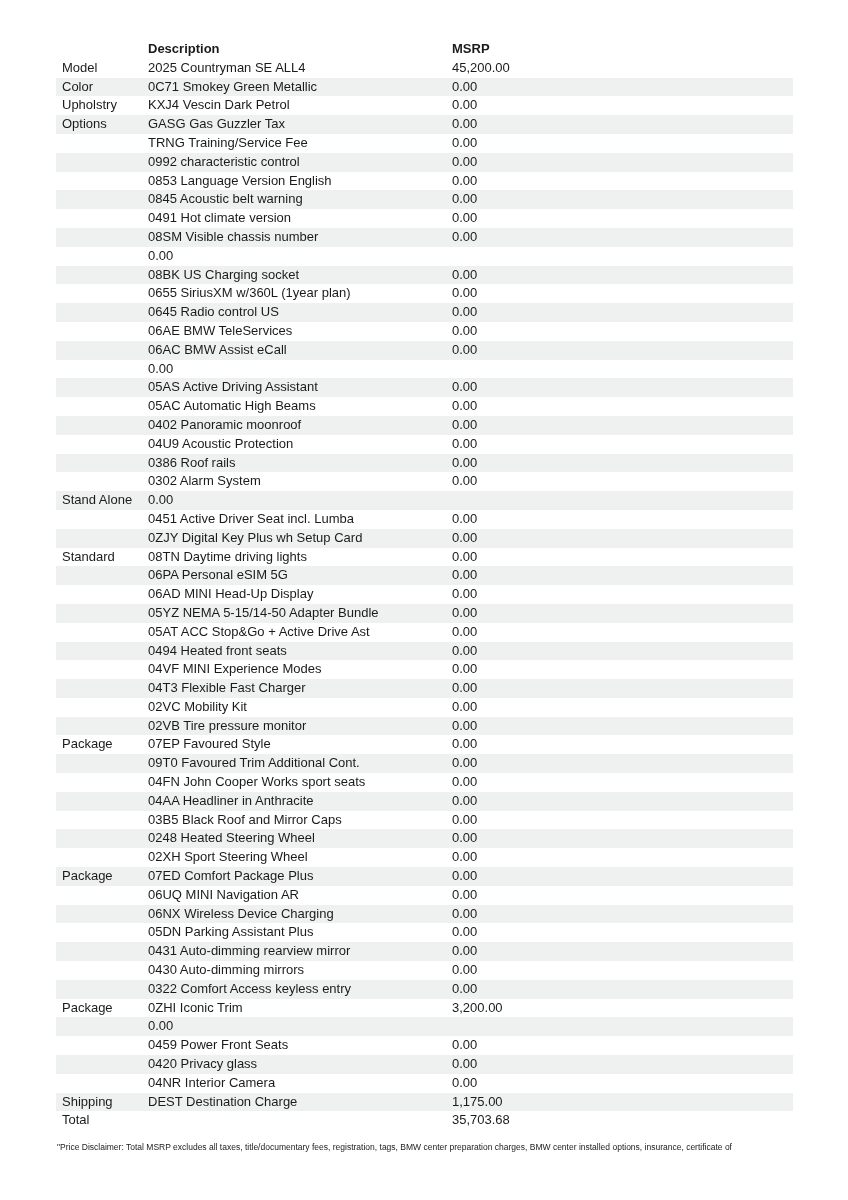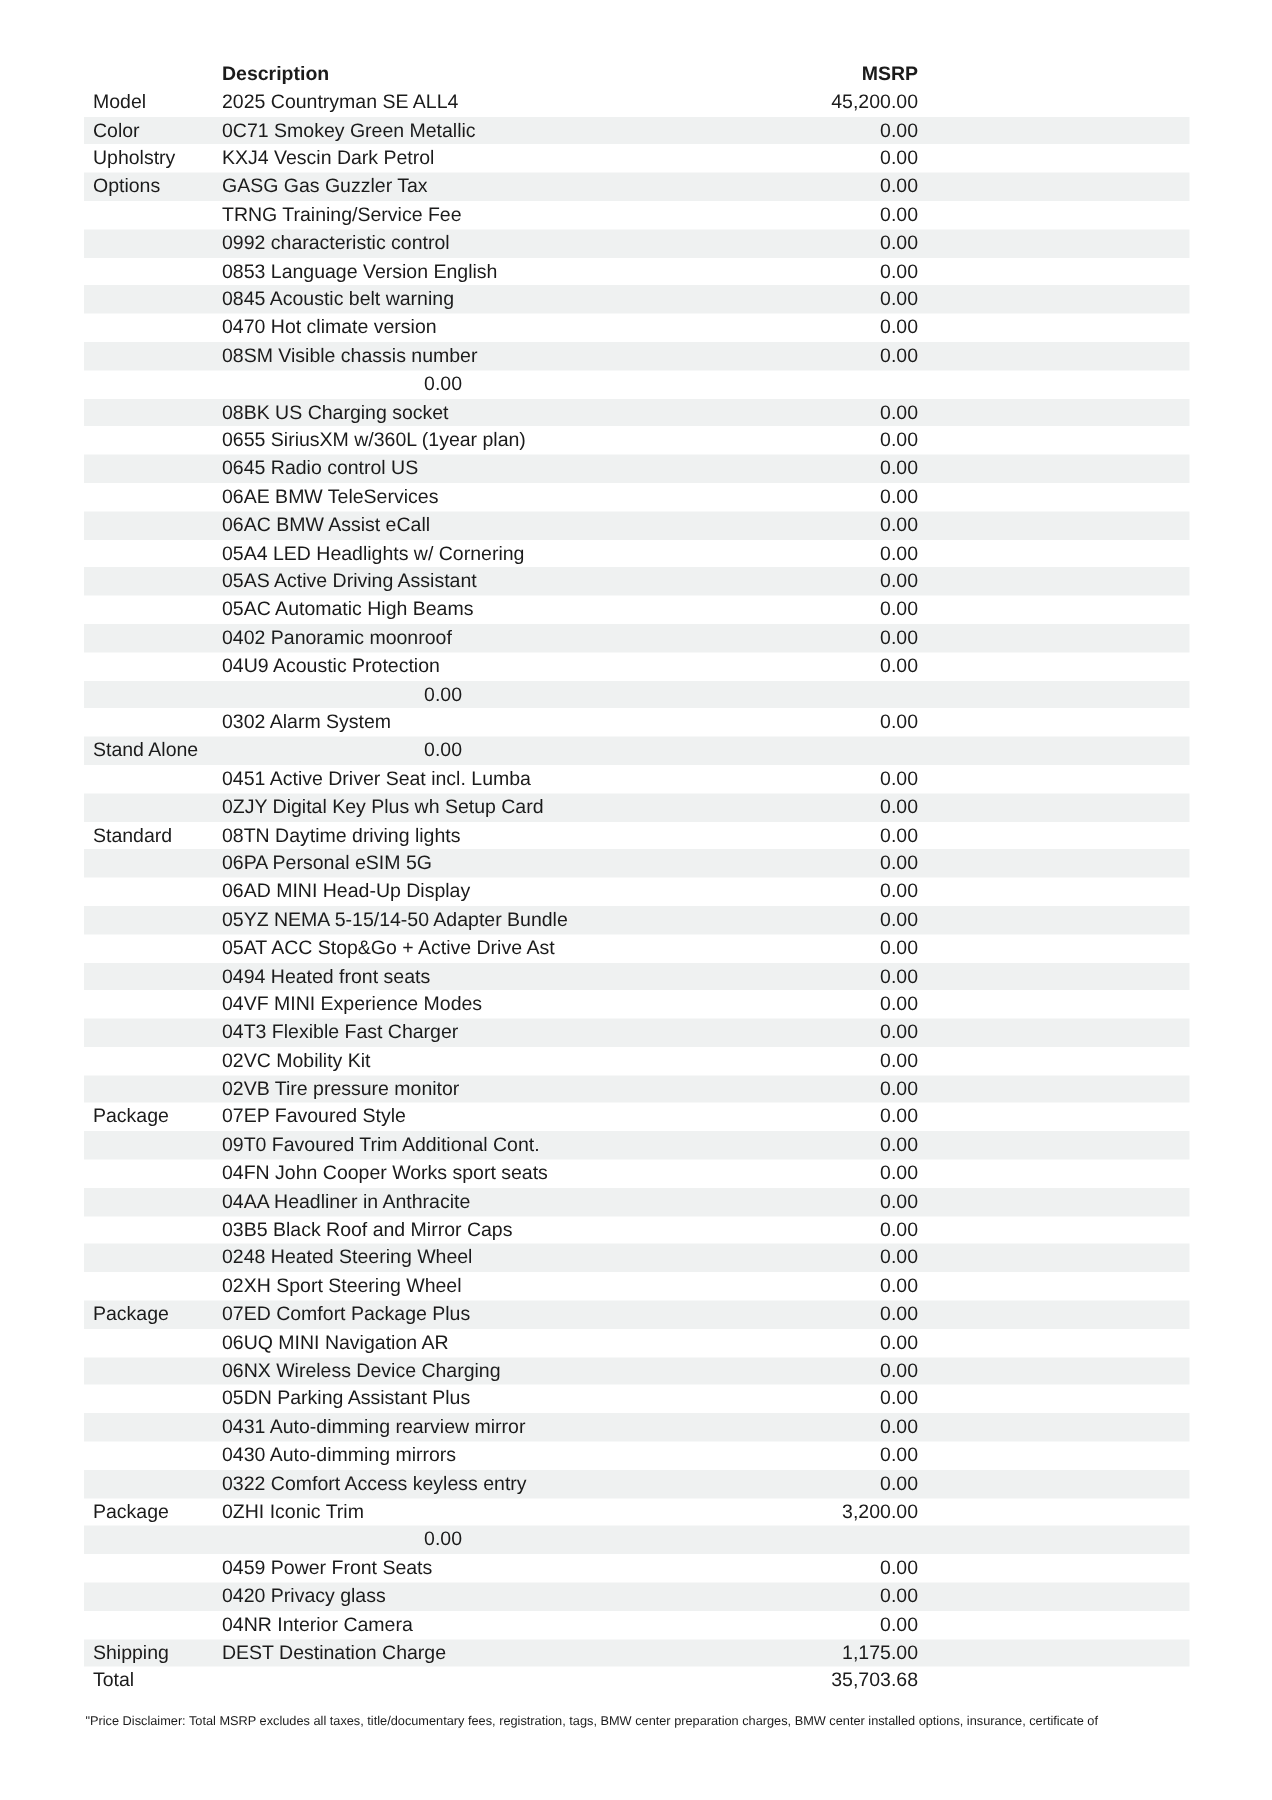--- a/index.html
+++ b/index.html
@@ -34,21 +34,21 @@
     white-space: nowrap;
   }
   .trow.header {
     font-weight: bold;
   }
   #table-body .trow:nth-child(even) {
     background: var(--stripe, #eff1f1);
   }
   .cell-cat   { width: 86px;  flex: 0 0 86px;  overflow: visible; }
   .cell-desc  { flex: 1 1 auto; overflow: visible; }
-  .cell-msrp  { width: 160px; flex: 0 0 160px; text-align: right; }
+  .cell-msrp  { width: 160px; flex: 0 0 160px; text-align: left; }
   .disclaimer {
     position: absolute;
     top: 1142px;
     left: 57px;
     width: 740px;
     font-size: 8.5px;
     line-height: 11px;
     color: #1b1b1b;
     white-space: nowrap;
   }
@@ -107,21 +107,21 @@
   </div>
 
   <div class="trow">
     <div class="cell-cat"></div>
     <div class="cell-desc">0845 Acoustic belt warning</div>
     <div class="cell-msrp">0.00</div>
   </div>
 
   <div class="trow">
     <div class="cell-cat"></div>
-    <div class="cell-desc">0470 Hot climate version</div>
+    <div class="cell-desc">0491 Hot climate version</div>
     <div class="cell-msrp">0.00</div>
   </div>
 
   <div class="trow">
     <div class="cell-cat"></div>
     <div class="cell-desc">08SM Visible chassis number</div>
     <div class="cell-msrp">0.00</div>
   </div>
 
   <div class="trow">
@@ -154,21 +154,20 @@
   </div>
 
   <div class="trow">
     <div class="cell-cat"></div>
     <div class="cell-desc">06AC BMW Assist eCall</div>
     <div class="cell-msrp">0.00</div>
   </div>
 
   <div class="trow">
     <div class="cell-cat"></div>
-    <div class="cell-desc">05A4 LED Headlights w/ Cornering</div>
     <div class="cell-msrp">0.00</div>
   </div>
 
   <div class="trow">
     <div class="cell-cat"></div>
     <div class="cell-desc">05AS Active Driving Assistant</div>
     <div class="cell-msrp">0.00</div>
   </div>
 
   <div class="trow">
@@ -184,20 +183,21 @@
   </div>
 
   <div class="trow">
     <div class="cell-cat"></div>
     <div class="cell-desc">04U9 Acoustic Protection</div>
     <div class="cell-msrp">0.00</div>
   </div>
 
   <div class="trow">
     <div class="cell-cat"></div>
+    <div class="cell-desc">0386 Roof rails</div>
     <div class="cell-msrp">0.00</div>
   </div>
 
   <div class="trow">
     <div class="cell-cat"></div>
     <div class="cell-desc">0302 Alarm System</div>
     <div class="cell-msrp">0.00</div>
   </div>
 
   <div class="trow">

